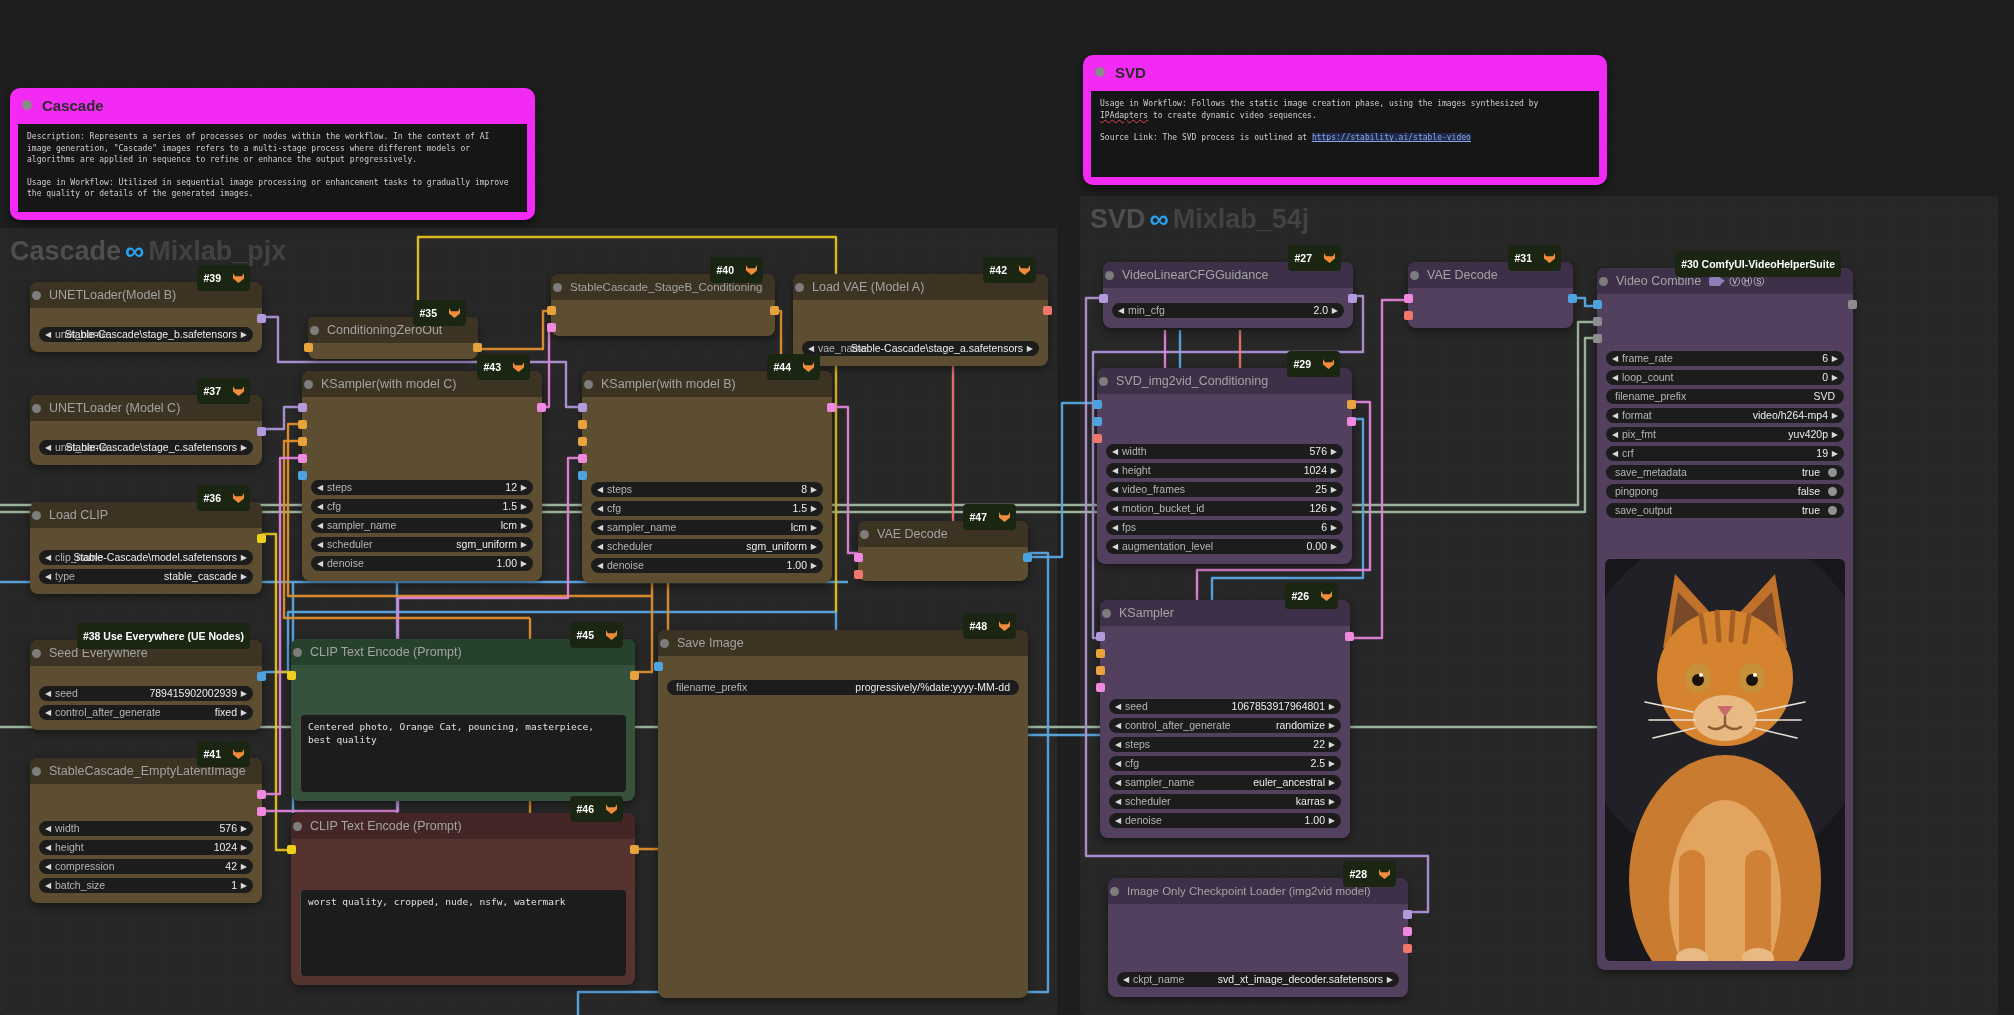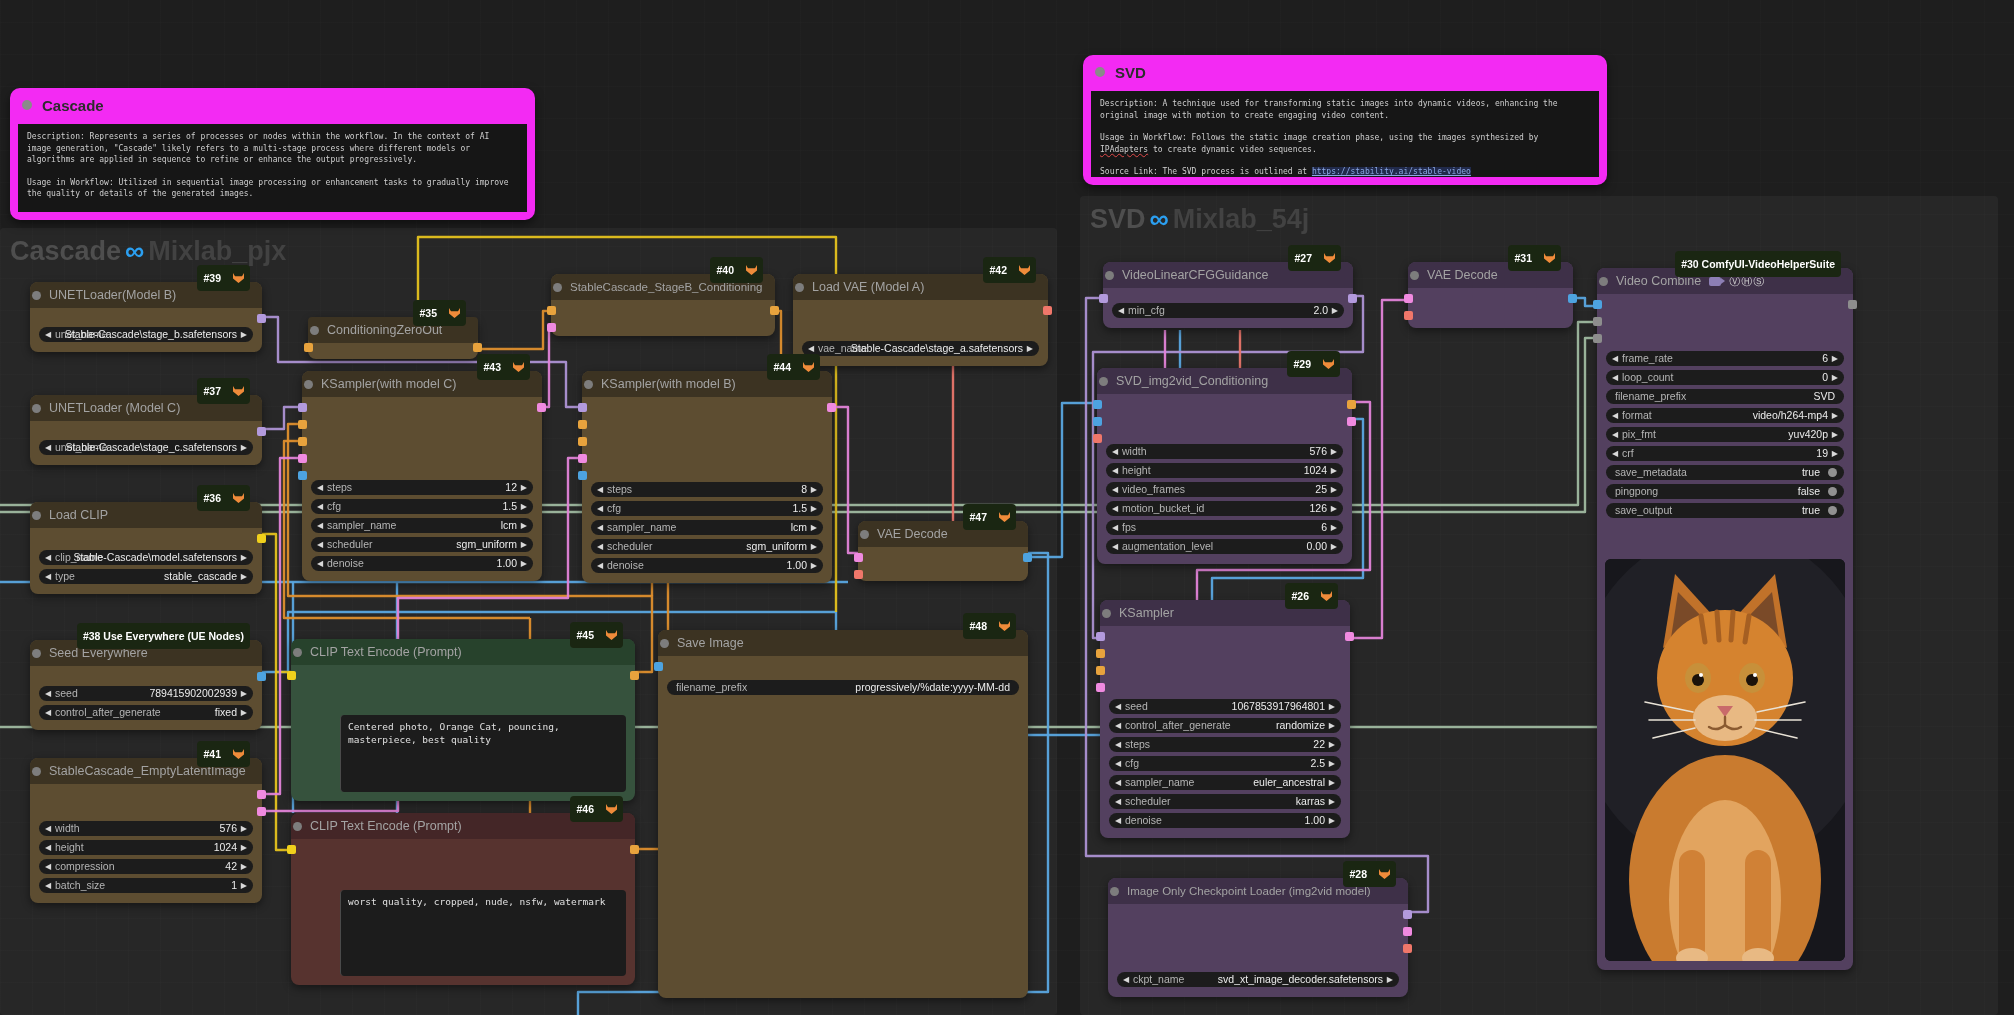--- a/index.html
+++ b/index.html
@@ -47,21 +47,21 @@
   .wl{position:absolute;left:16px;top:1px;color:#b5b5b5;white-space:nowrap;}
   .wv{position:absolute;right:16px;top:1px;color:#ececec;white-space:nowrap;text-align:center;}
   .noarr .wl{left:9px}.noarr .wv{right:9px}
   .wa{position:absolute;top:3px;color:#d8d8d8;font-size:8px;cursor:pointer;}
   .la{left:6px}.ra{right:6px}
   .tog .wv{right:24px}
   .knob{position:absolute;right:7px;top:3px;width:9px;height:9px;border-radius:50%;background:#919191;}
 
   .prompt{position:absolute;left:9px;right:9px;bottom:9px;background:#1c1c1c;border-radius:4px;
     color:#e0e0e0;font:9.5px "DejaVu Sans Mono",monospace;padding:5px 7px;line-height:1.4;
-    border-left:1px solid #4a4a4a;margin-left:40px;}
+    border-left:1px solid #4a4a4a;}
   .preview{position:absolute;left:8px;right:8px;bottom:9px;border-radius:6px;overflow:hidden;
     background:#17171c;}
   .preview svg{display:block;width:100%;height:100%;}
 
   .note{position:absolute;z-index:10;background:#f32af3;border-radius:10px;
     box-shadow:0 4px 10px rgba(0,0,0,.5);}
   .ntitlebar{height:34px;display:flex;align-items:center;gap:10px;padding:0 12px;}
   .ntitlebar .hdot{background:#8a8a8a;width:10px;height:10px;}
   .ntitle{font-size:15px;font-weight:bold;color:#2c2c2c;}
   .nnote-body{position:absolute;left:8px;right:8px;top:36px;bottom:8px;background:#161616;
@@ -835,31 +835,30 @@
       </div>
     </div>
   </div>
 
   <div class="note" style="left:10px;top:88px;width:525px;height:132px">
     <div class="ntitlebar">
         <span class="hdot"></span>
         <span class="ntitle">Cascade</span>
       </div>
     <div class="nnote-body">
-      <p>Description: Represents a series of processes or nodes within the workflow. In the context of AI image generation, "Cascade" likely refers to a multi-stage process where different models or algorithms are applied in sequence to refine or enhance the output progressively.</p>
+      <p>Description: Represents a series of processes or nodes within the workflow. In the context of AI image generation, "Cascade" images refers to a multi-stage process where different models or algorithms are applied in sequence to refine or enhance the output progressively.</p>
       <p>Usage in Workflow: Utilized in sequential image processing or enhancement tasks to gradually improve the quality or details of the generated images.</p>
       <p><span>Source Link: </span><span class="link">https://huggingface.co/stabilityai/stable-cascade</span></p>
     </div>
   </div>
 
   <div class="note" style="left:1083px;top:55px;width:524px;height:130px">
     <div class="ntitlebar">
         <span class="hdot"></span>
         <span class="ntitle">SVD</span>
       </div>
     <div class="nnote-body">
-      <p>Description: A technique used for transforming static images into dynamic videos, enhancing the original image with motion to create engaging video content.</p>
       <p><span>Usage in Workflow: Follows the static image creation phase, using the images synthesized by </span><span class="sq">IPAdapters</span><span> to create dynamic video sequences.</span></p>
       <p><span>Source Link: The SVD process is outlined at </span><span class="link">https://stability.ai/stable-video</span></p>
     </div>
   </div>
 
 </div>
 
 </body></html>

